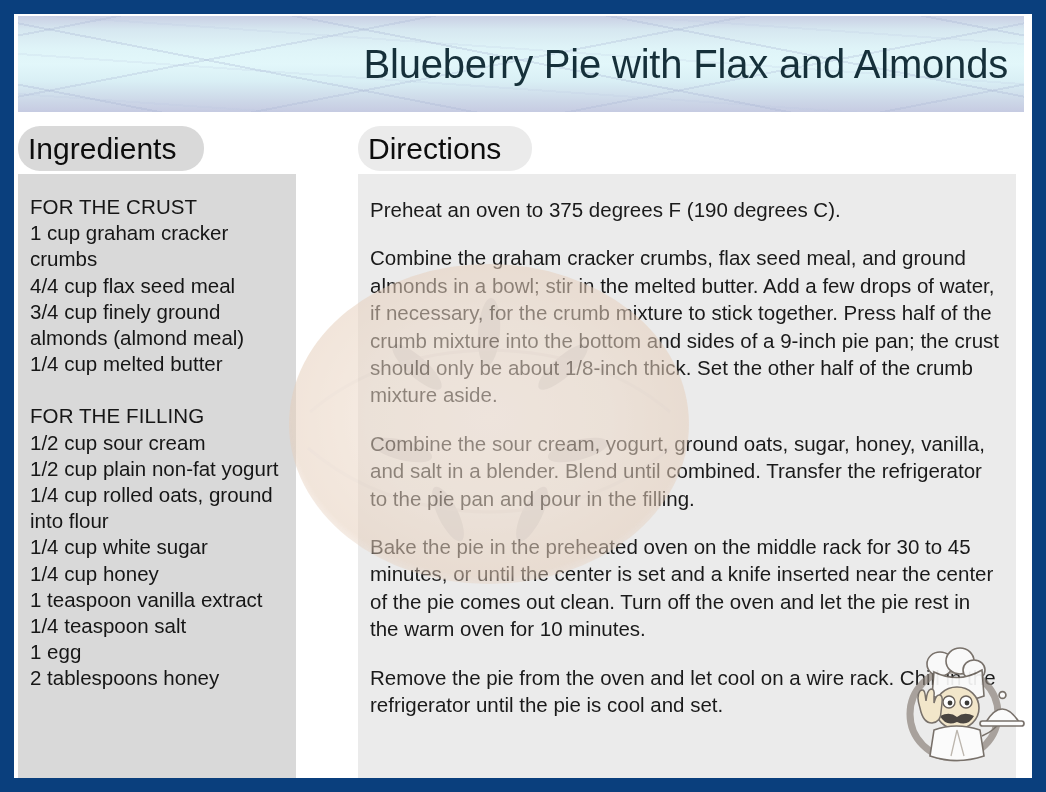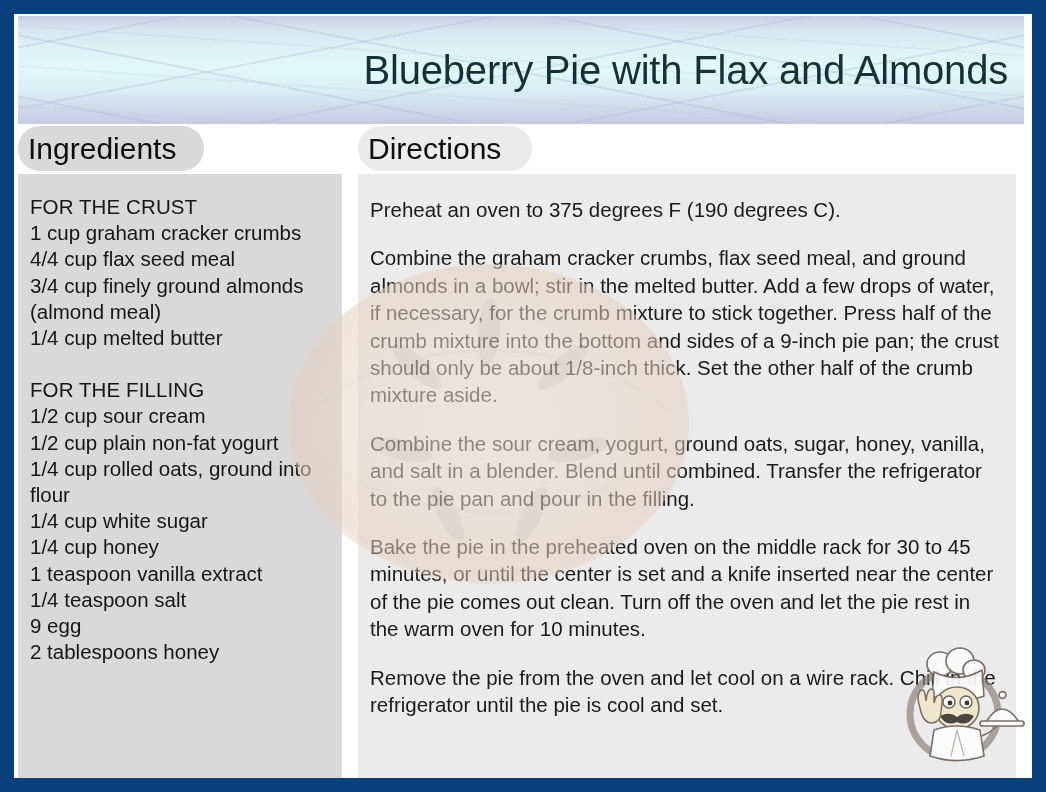--- a/index.html
+++ b/index.html
@@ -30,21 +30,21 @@
     background: #ffffff;
     overflow: hidden;
   }
 
   
   #title-banner {
     position: absolute;
     left: 4px;
     top: 2px;
     width: 1006px;
-    height: 108px;
+    height: 96px;
     background:
       linear-gradient(to bottom,
         #c9cfe4 0%,
         #d6e7f0 14%,
         #dff4f8 34%,
         #e2f7fa 50%,
         #d9eff5 68%,
         #cdd8e8 88%,
         #c6cbe2 100%);
     overflow: hidden;
@@ -105,21 +105,21 @@
   #directions-heading  { left: 344px; top: 112px; width: 174px; background: #ebebeb; }
 
   
   .body-panel {
     position: absolute;
     overflow: hidden;
   }
   #ingredients-panel {
     left: 4px;
     top: 160px;
-    width: 324px;
+    width: 278px;
     height: 604px;
     background: #d9d9d9;
     padding: 20px 0 0 12px;
   }
   #directions-panel {
     left: 344px;
     top: 160px;
     width: 658px;
     height: 604px;
     background: #ebebeb;
@@ -224,21 +224,21 @@
         <div class="ingredient-gap"></div>
 
         <div class="ingredient-line group-title">FOR THE FILLING</div>
         <div class="ingredient-line">1/2 cup sour cream</div>
         <div class="ingredient-line">1/2 cup plain non-fat yogurt</div>
         <div class="ingredient-line">1/4 cup rolled oats, ground into flour</div>
         <div class="ingredient-line">1/4 cup white sugar</div>
         <div class="ingredient-line">1/4 cup honey</div>
         <div class="ingredient-line">1 teaspoon vanilla extract</div>
         <div class="ingredient-line">1/4 teaspoon salt</div>
-        <div class="ingredient-line">9 egg</div>
+        <div class="ingredient-line">1 egg</div>
         <div class="ingredient-line">2 tablespoons honey</div>
 
       </div>
     </div>
 
     <div id="directions-heading" class="section-heading">Directions</div>
 
     <div id="directions-panel" class="body-panel">
       <div class="panel-text">
         <p class="direction-paragraph">Preheat an oven to 375 degrees F (190 degrees C).</p>

